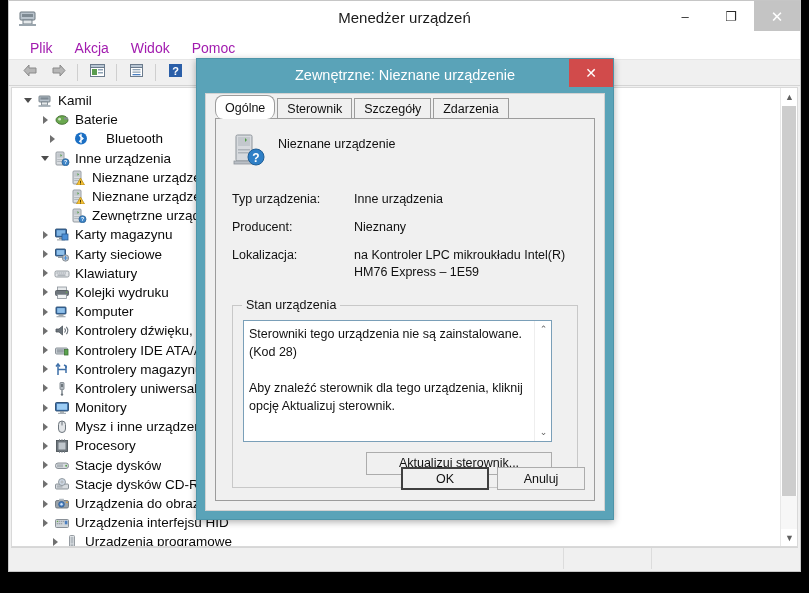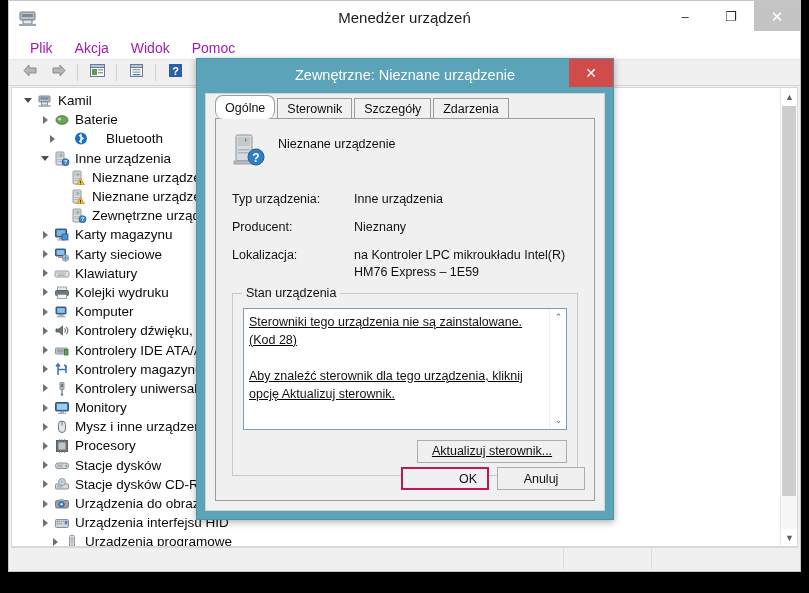--- a/index.html
+++ b/index.html
@@ -295,24 +295,23 @@
     color: #111;
     margin-bottom: 11px;
     line-height: 1.35;
   }
   .prop-label { width: 122px; flex: 0 0 122px; }
   .prop-value { flex: 1 1 auto; white-space: pre-line; }
 
   
   #status-group {
     position: relative;
-    margin-top: 12px;
+    margin-top: 24px;
     border: 1px solid #c8c8c8;
-    padding: 14px 10px 12px 10px;
-    text-decoration: underline;
+    padding: 14px 25px 12px 10px;
   }
   #status-legend {
     position: absolute;
     top: -8px; left: 9px;
     background: #f0f0f0;
     padding: 0 4px;
     font-size: 12.5px;
     color: #111;
   }
   #status-text-wrap {
@@ -345,22 +344,22 @@
     min-width: 88px;
     height: 23px;
     background: #f0f0f0;
     border: 1px solid #acacac;
     font-size: 12.5px;
     color: #111;
     font-family: "Liberation Sans", sans-serif;
     cursor: default;
     padding: 0 10px;
   }
-  .winbtn.default { border: 2px solid #be185d; text-align: right; }
-  #update-btn { width: 150px; }
+  .winbtn.default { border: 2px solid #404040; }
+  #update-btn { width: 186px; }
 
   #dlg-footer {
     position: absolute;
     right: 9px; bottom: 10px;
     display: flex;
     gap: 8px;
   }
   #ok-btn, #cancel-btn { width: 74px; }
 </style>
 </head>

